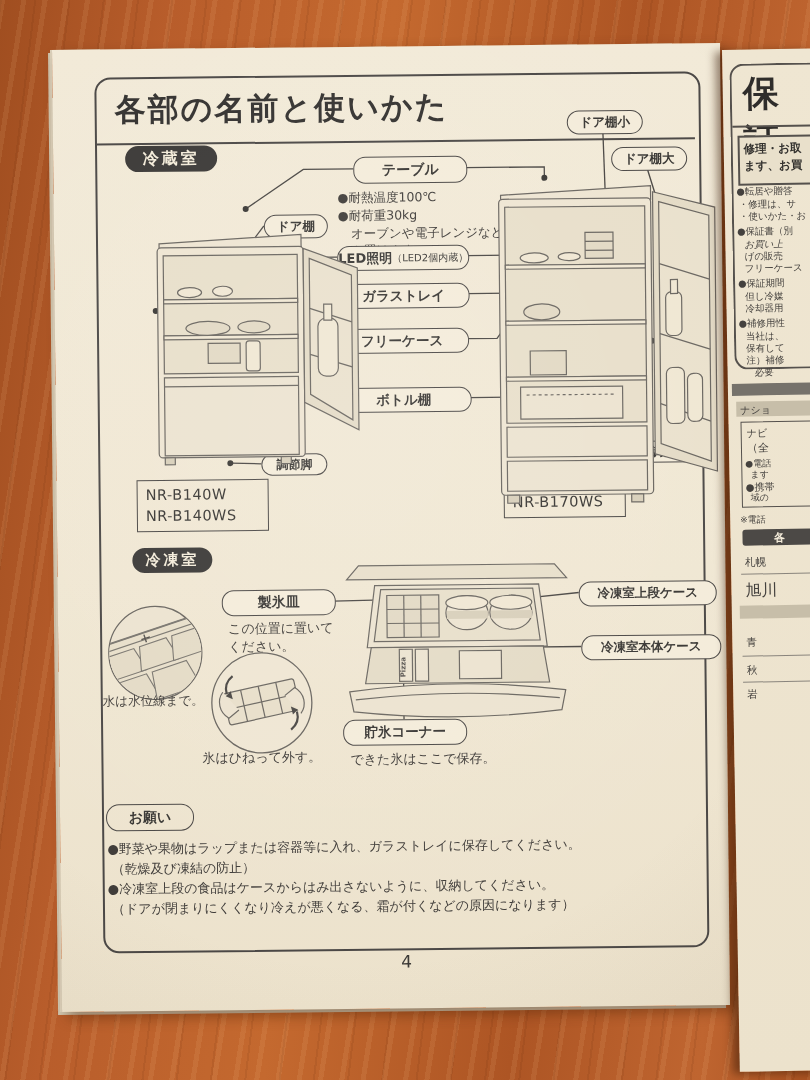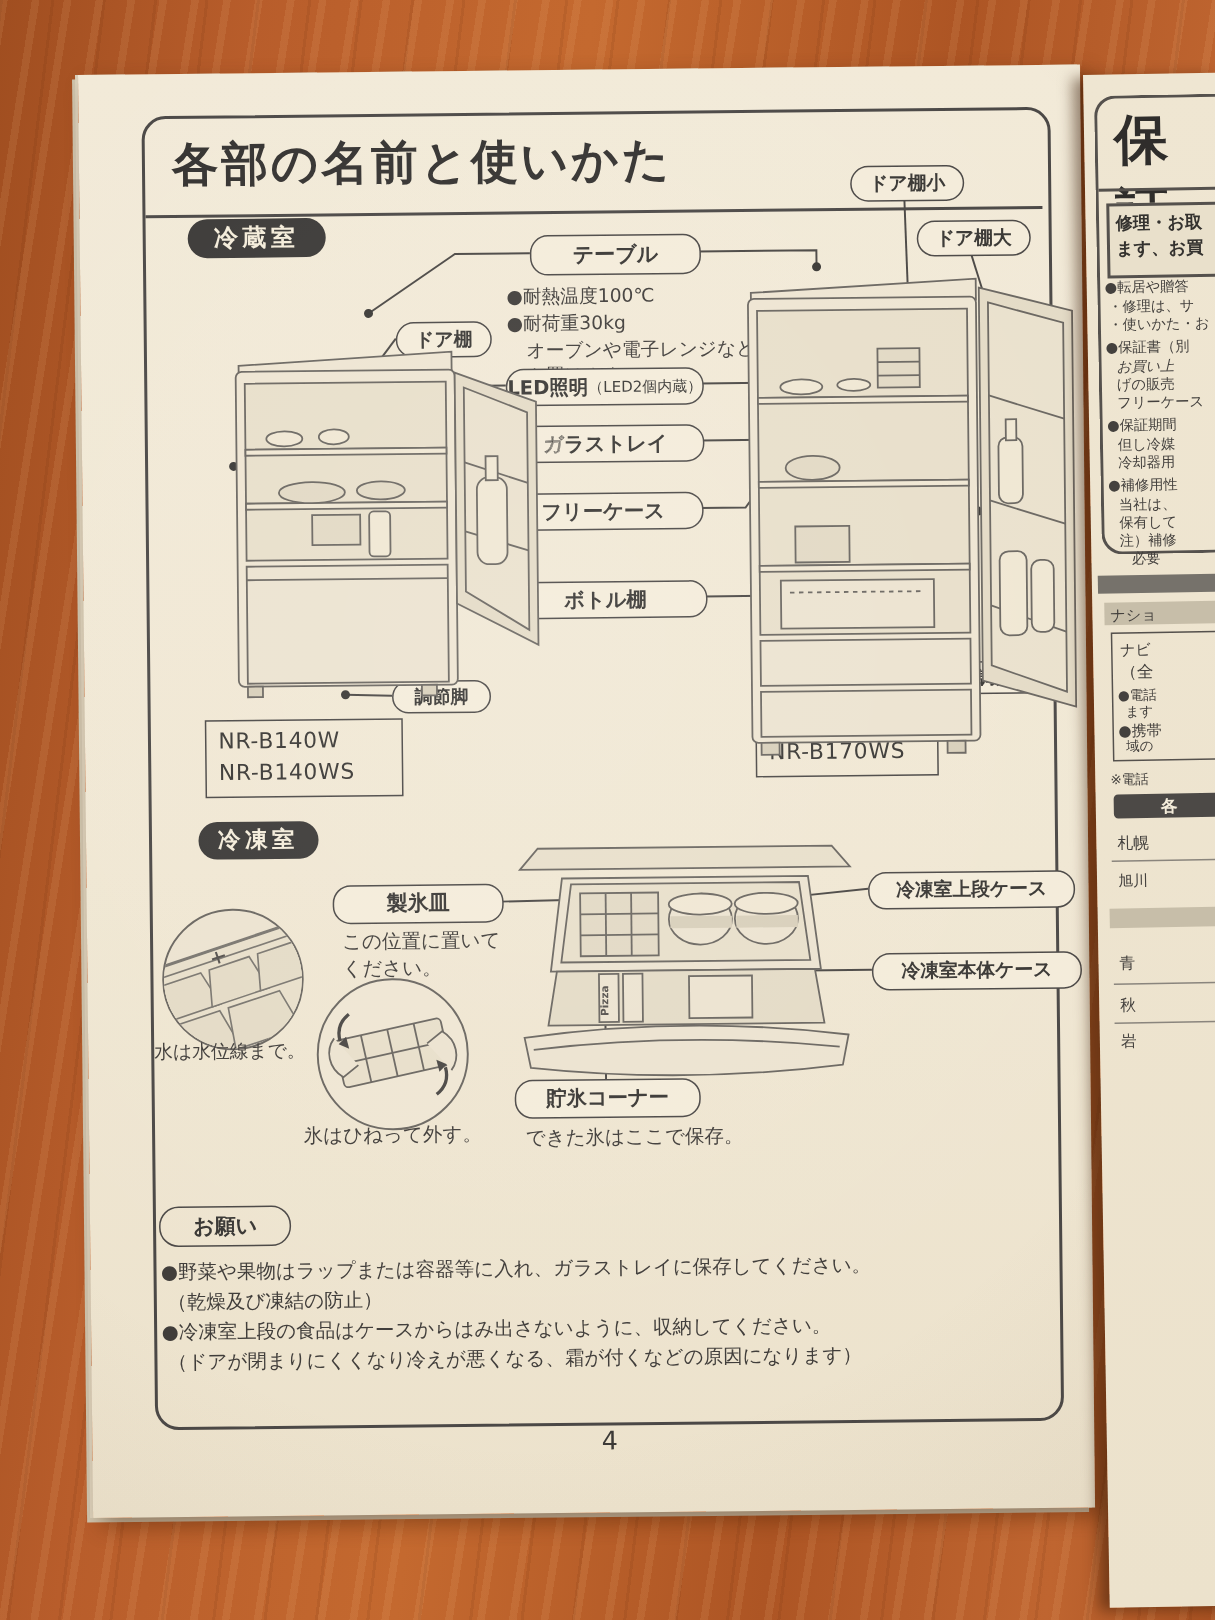--- a/index.html
+++ b/index.html
@@ -343,20 +343,20 @@
   <div class="rp-line" style="left:16px;top:408px;font-size:9px;">●電話</div>
   <div class="rp-line" style="left:21px;top:419px;font-size:9px;">ます</div>
   <div class="rp-line" style="left:16px;top:431px;font-size:10px;">●携帯</div>
   <div class="rp-line" style="left:21px;top:442px;font-size:9px;">域の</div>
 
   <div class="rp-line" style="left:10px;top:464px;font-size:9px;">※電話</div>
   <div class="rp-dark-pill" style="left:12px;top:480px;width:74px;height:16px;">各</div>
 
   <div class="rp-line b" style="left:14px;top:506px;font-size:10.5px;">札幌</div>
   <div class="rp-thin" style="left:10px;top:524px;width:100px;"></div>
-  <div class="rp-line b" style="left:14px;top:531px;font-size:10px;">旭川</div>
+  <div class="rp-line b" style="left:14px;top:531px;font-size:16px;">旭川</div>
   <div class="rp-grayband" style="left:8px;top:556px;width:102px;height:13px;"></div>
   <div class="rp-line b" style="left:14px;top:586px;font-size:10.5px;">青</div>
   <div class="rp-thin" style="left:10px;top:606px;width:100px;"></div>
   <div class="rp-line b" style="left:14px;top:614px;font-size:10.5px;">秋</div>
   <div class="rp-thin" style="left:10px;top:632px;width:100px;"></div>
   <div class="rp-line b" style="left:14px;top:638px;font-size:10.5px;">岩</div>
 </div>
 
 </body></html>

